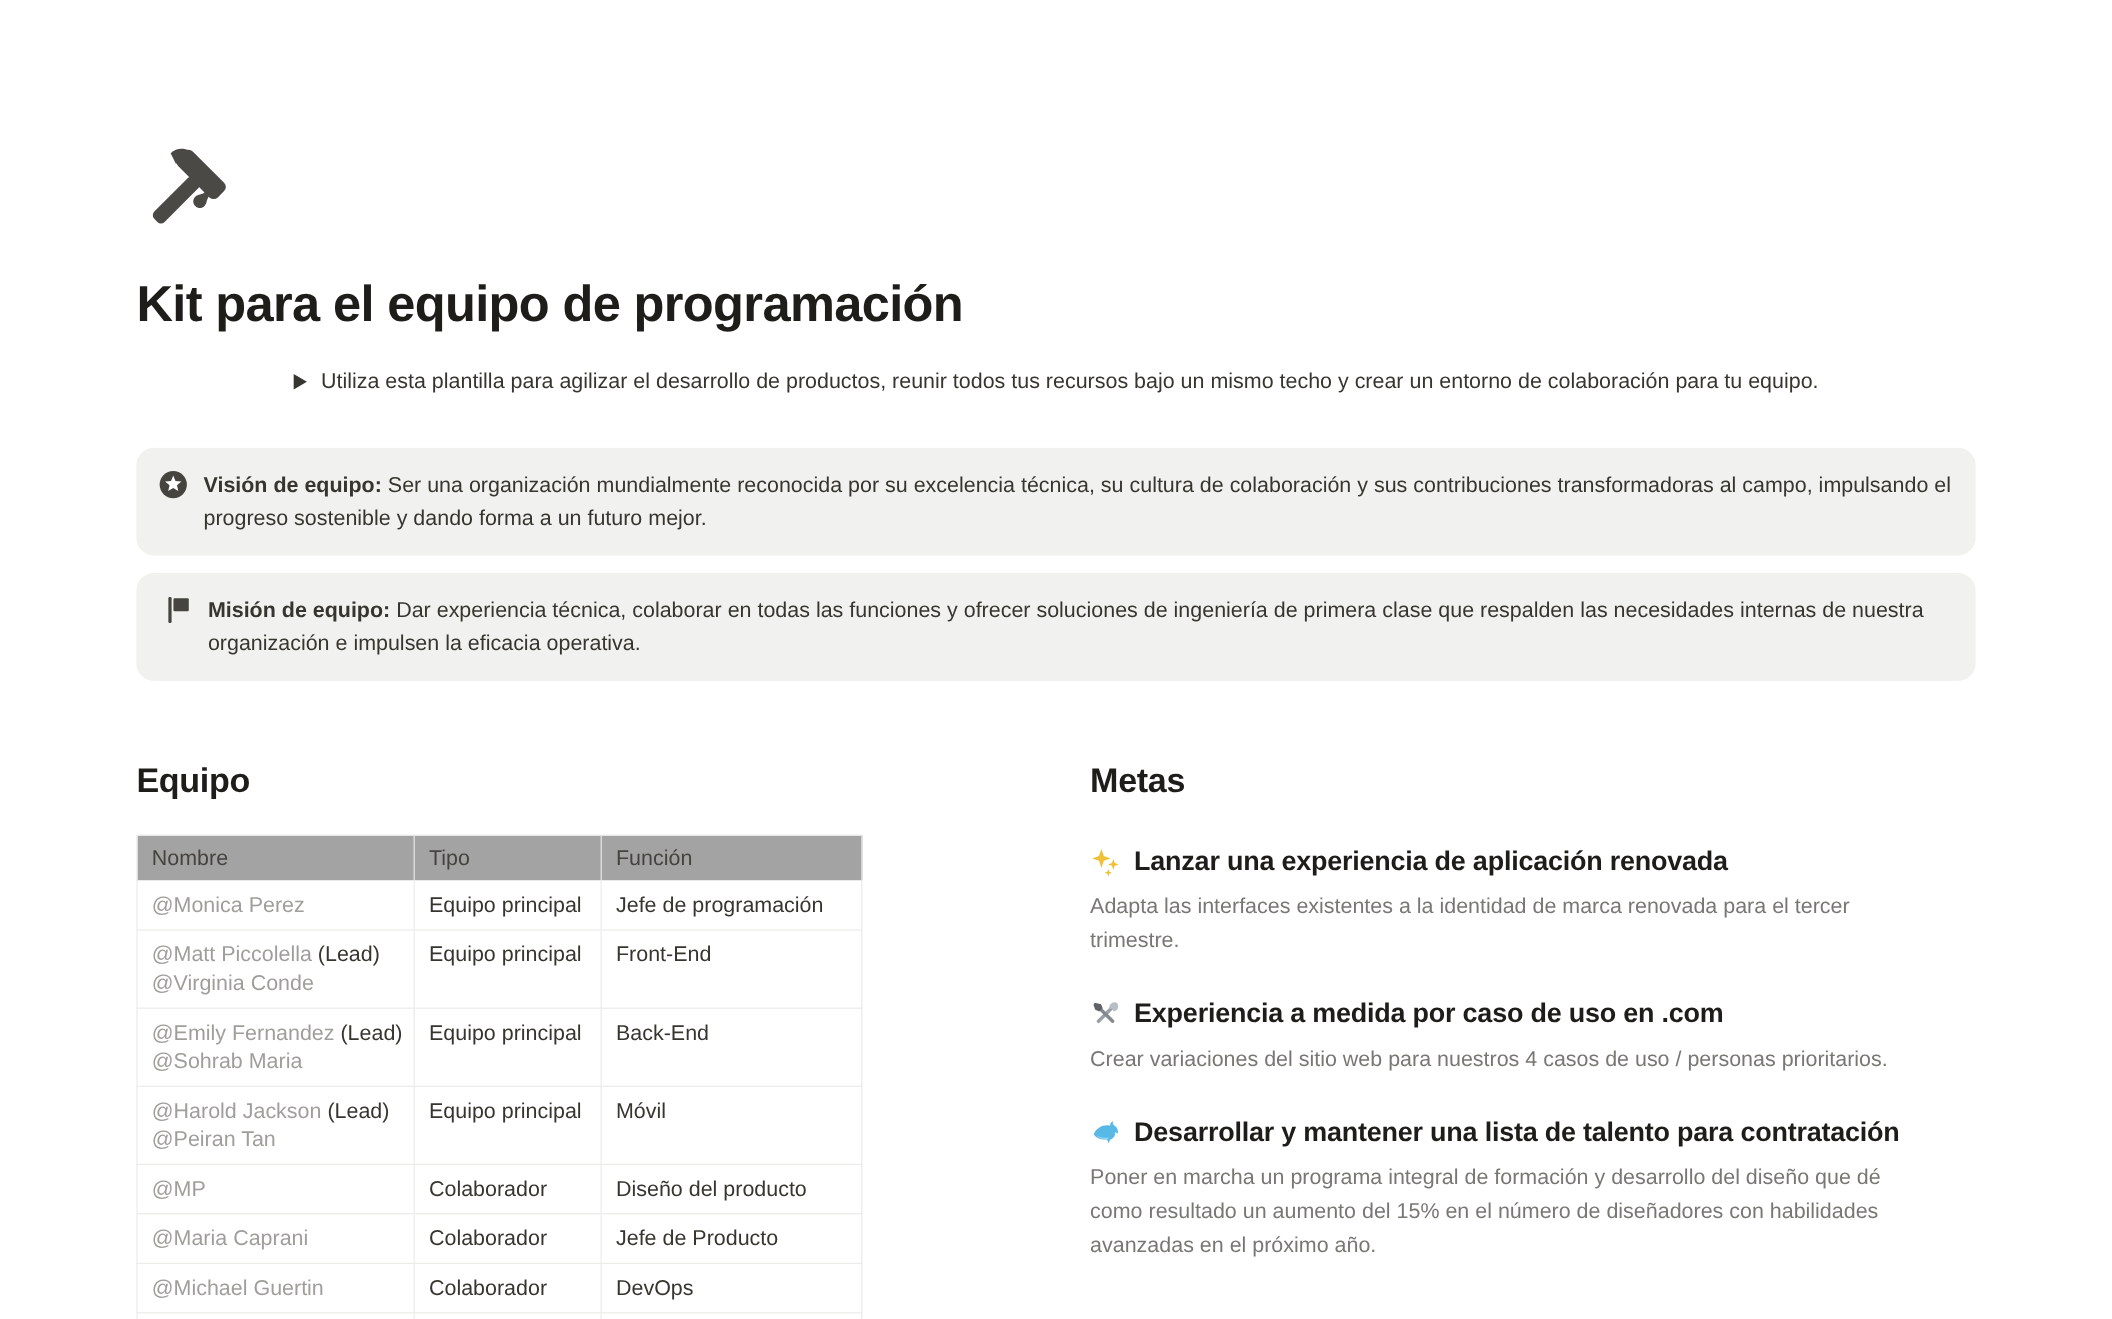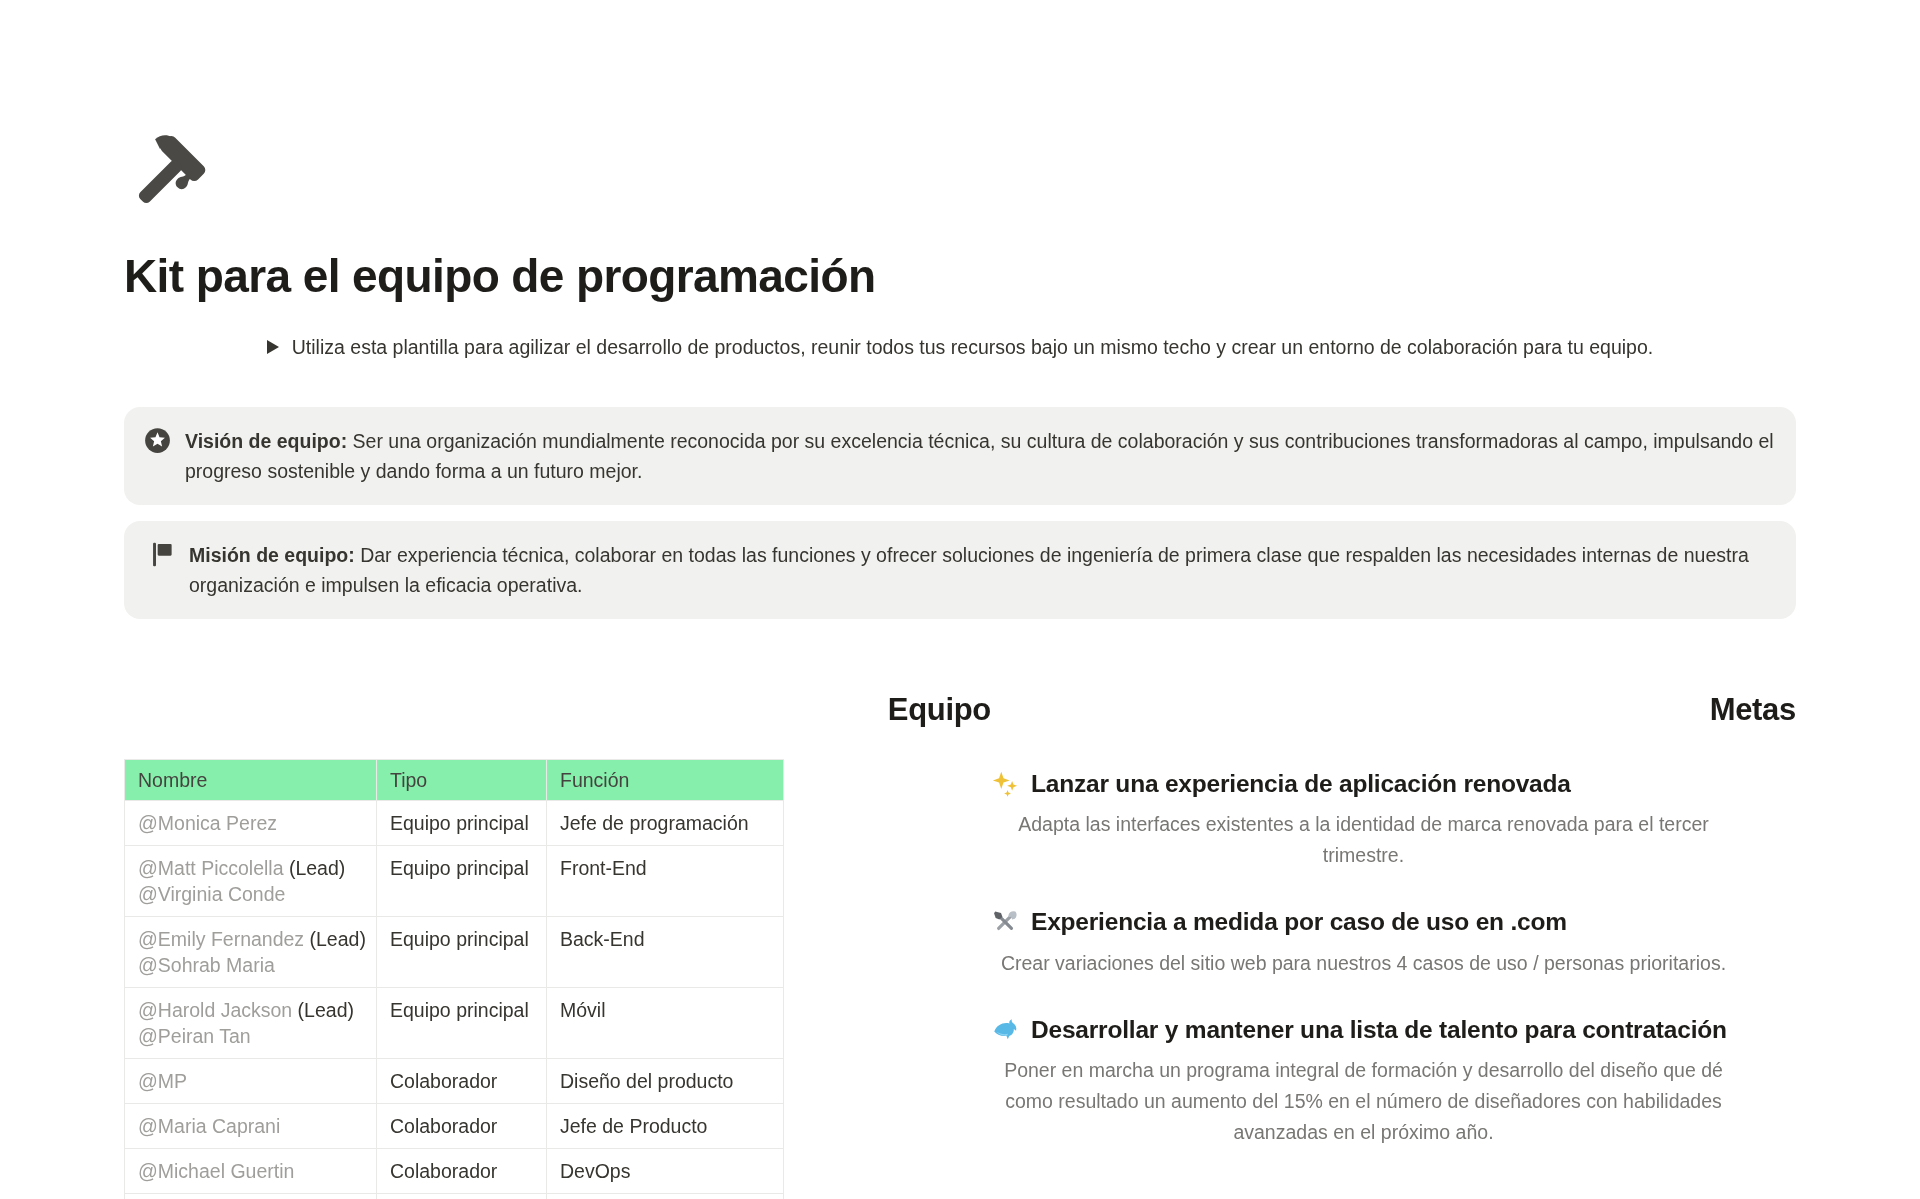--- a/index.html
+++ b/index.html
@@ -44,44 +44,44 @@
   .callout-icon { flex:0 0 27px; width:27px; height:27px; margin-top:1px; }
   .callout-icon svg { width:100%; height:100%; display:block; }
   .callout b { font-weight:700; }
 
   .columns { display:flex; margin-top:72px; }
   .col-left  { width:867px; flex:none; }
   .col-right { flex:1; min-width:0; }
 
   .section-heading {
     margin:0; font-size:31px; font-weight:800; letter-spacing:-0.3px;
-    color:#1e1d1a; line-height:1.2;text-align:right;
+    color:#1e1d1a; line-height:1.2;
   }
 
   table.team-table {
     border-collapse:collapse; table-layout:fixed;
     width:659px; margin-top:30px;
     font-size:19.5px; color:#37352f;
   }
   .team-table th, .team-table td {
     border:1px solid #e9e9e7;
     text-align:left; vertical-align:top;
     padding:9px 13px; font-weight:400;
   }
   .team-table th {
-    background:#86efac; color:#45433f;
+    background:#a3a3a3; color:#45433f;
     padding:6px 13px; line-height:28px;
   }
   .team-table td { line-height:26px; }
   .col-nombre { width:252px; } .col-tipo { width:170px; } .col-funcion { width:237px; }
   .mention { color:#9f9e9b; cursor:pointer; }
   .lead-suffix { color:#37352f; }
   .name-line { white-space:nowrap; }
 
-  .goal { margin-top:40px;text-align:center; }
+  .goal { margin-top:40px; }
   .goal + .goal { margin-top:36px; }
   .goal-title {
     display:flex; align-items:center; gap:12px;
     font-size:24.5px; font-weight:800; letter-spacing:-0.2px;
     color:#1e1d1a; line-height:1.25;
   }
   .goal-emoji { flex:none; width:28px; height:28px; }
   .goal-emoji svg { width:100%; height:100%; display:block; }
   .goal-desc {
     margin-top:10px; max-width:745px;

